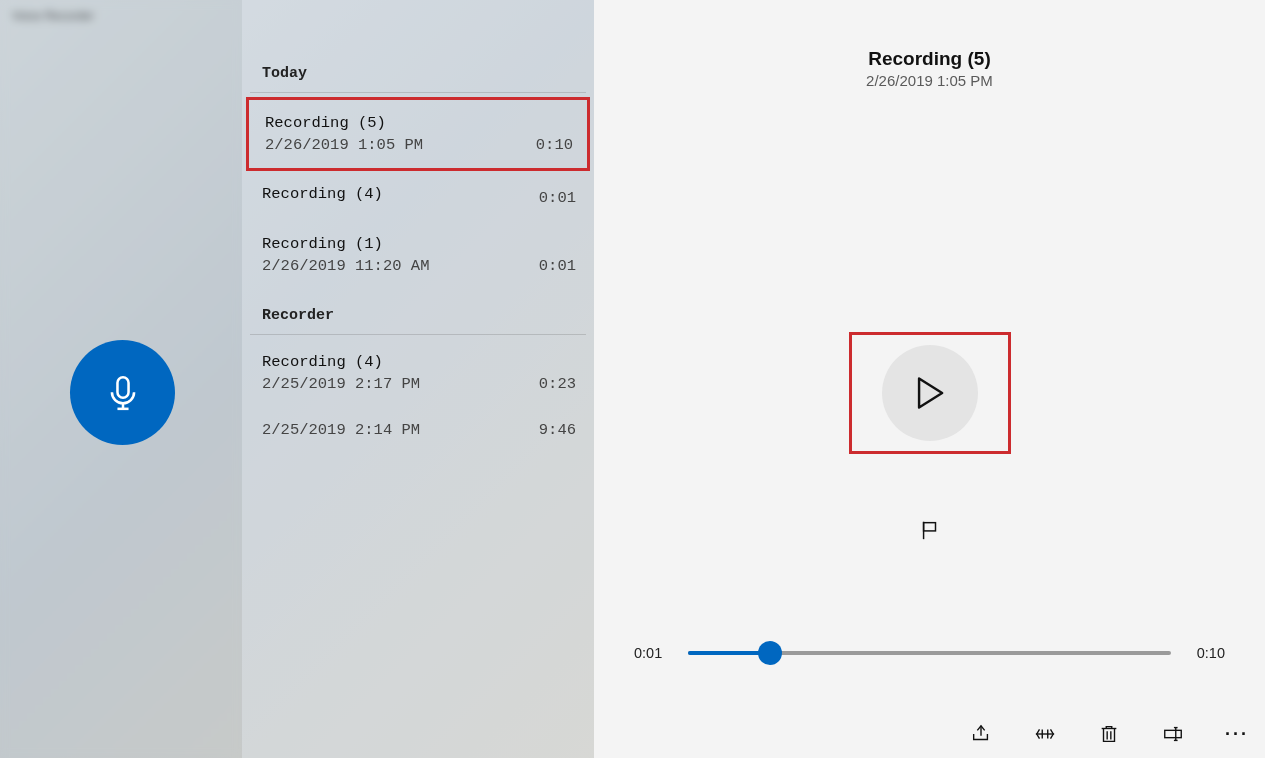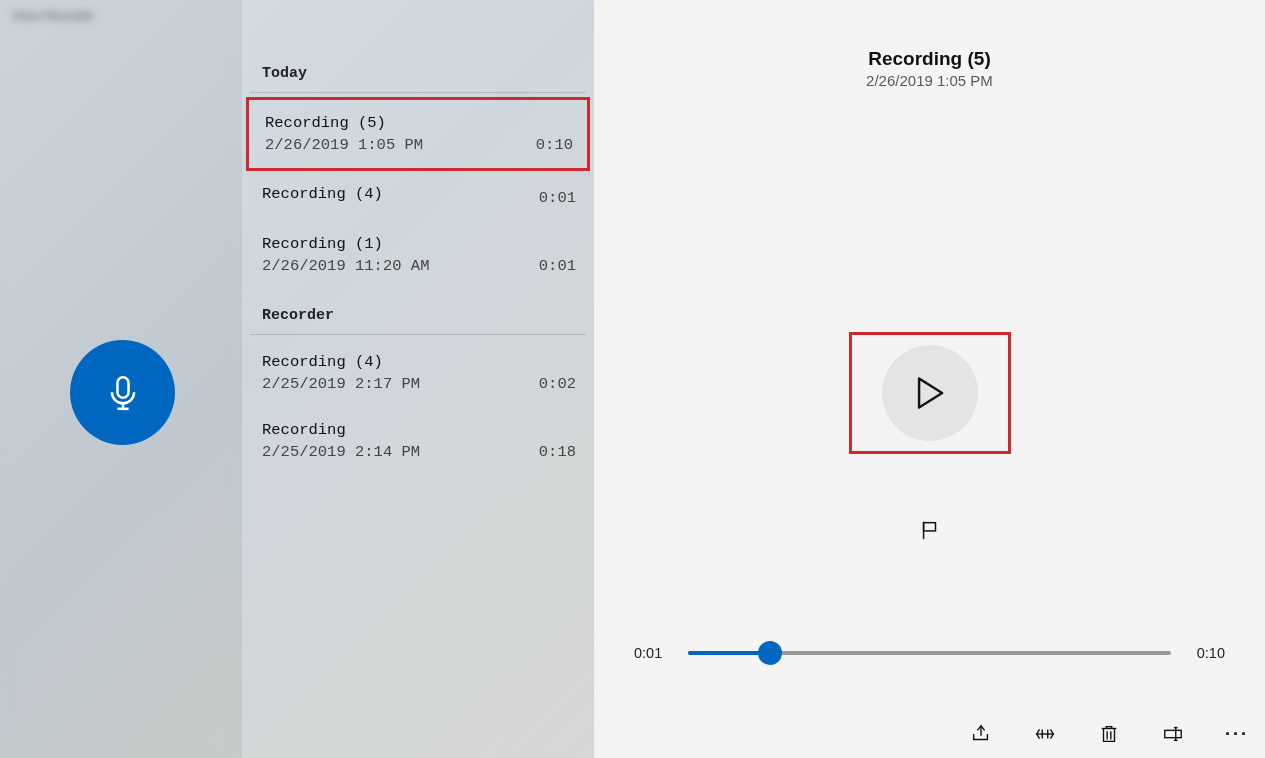--- a/index.html
+++ b/index.html
@@ -186,26 +186,25 @@
       <div class="item-title">Recording (1)</div>
       <div class="item-sub">2/26/2019 11:20 AM</div>
       <div class="item-duration">0:01</div>
     </div>
 
     <div class="group-header">Recorder</div>
 
     <div class="item">
       <div class="item-title">Recording (4)</div>
       <div class="item-sub">2/25/2019 2:17 PM</div>
-      <div class="item-duration">0:02</div>
-    </div>
-    <div class="item">
-      <div class="item-title">Recording</div>
+      <div class="item-duration">0:23</div>
+    </div>
+    <div class="item">
       <div class="item-sub">2/25/2019 2:14 PM</div>
-      <div class="item-duration">0:18</div>
+      <div class="item-duration">9:46</div>
     </div>
   </div>
 
   <div class="col-main">
     <div class="main-title">Recording (5)</div>
     <div class="main-sub">2/26/2019 1:05 PM</div>
 
     <div class="play-area">
       <div class="play-btn">
         <svg viewBox="0 0 24 28" fill="none" stroke="#111" stroke-width="2" stroke-linejoin="round">

